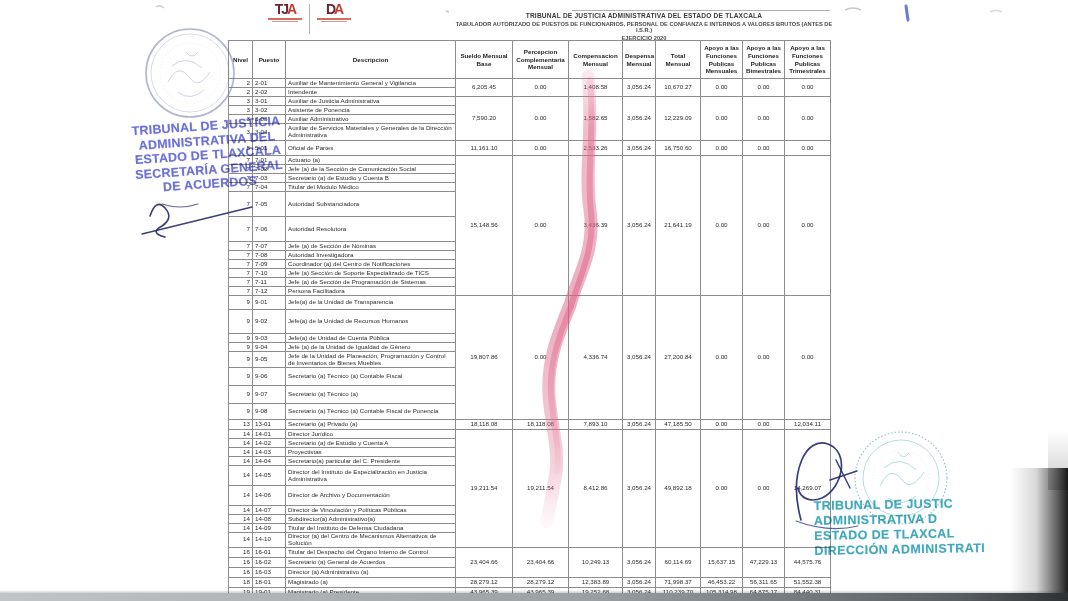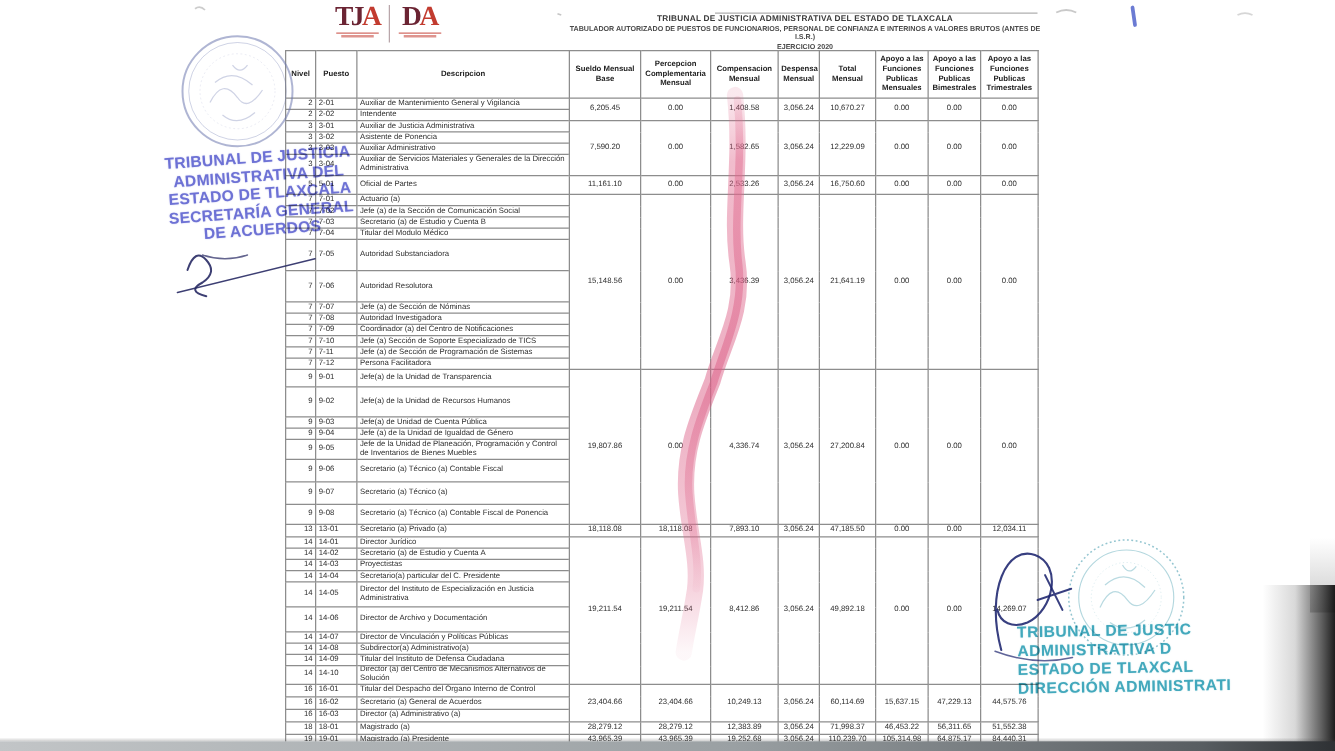--- a/index.html
+++ b/index.html
@@ -9,21 +9,21 @@
   
   .title-rule{position:absolute;left:572px;top:10px;width:258px;height:1px;background:#b0b0b0;}
   .title-block{position:absolute;left:455px;top:12px;width:378px;text-align:center;color:#3a3a3a;}
   .title-main{font-size:6.6px;font-weight:bold;letter-spacing:.2px;}
   .title-sub{font-size:5.7px;font-weight:bold;margin-top:2px;color:#4a4a4a;}
   .title-ex{font-size:5.7px;font-weight:bold;margin-top:2px;color:#4a4a4a;}
 
   
   .logos{position:absolute;left:268px;top:3px;display:flex;align-items:flex-start;gap:7px;}
   .logo{text-align:center;}
-  .logo-letters{font-family:Liberation Serif, serif;font-weight:bold;font-size:22px;line-height:.95;
+  .logo-letters{font-family:Liberation Sans, sans-serif;font-weight:bold;font-size:14px;line-height:.95;
                 color:#6b2433;letter-spacing:-2px;}
   .logo-accent{color:#c23b2f;}
   .logo-cap{margin:2px auto 0 auto;width:34px;height:1.6px;background:rgba(195,60,50,.75);}
   .logo-cap2{margin:1px auto 0 auto;width:26px;height:1.4px;background:rgba(195,60,50,.55);}
   .logo-divider{width:1px;height:30px;background:#b9a6aa;margin-top:1px;}
 
   
   table.tab{position:absolute;left:228px;top:40px;width:603px;border-collapse:collapse;table-layout:fixed;
             background:transparent;}
   .tab th,.tab td{border:1px solid #8d8d8d;padding:0 2px;color:#2d2d2d;overflow:hidden;}

